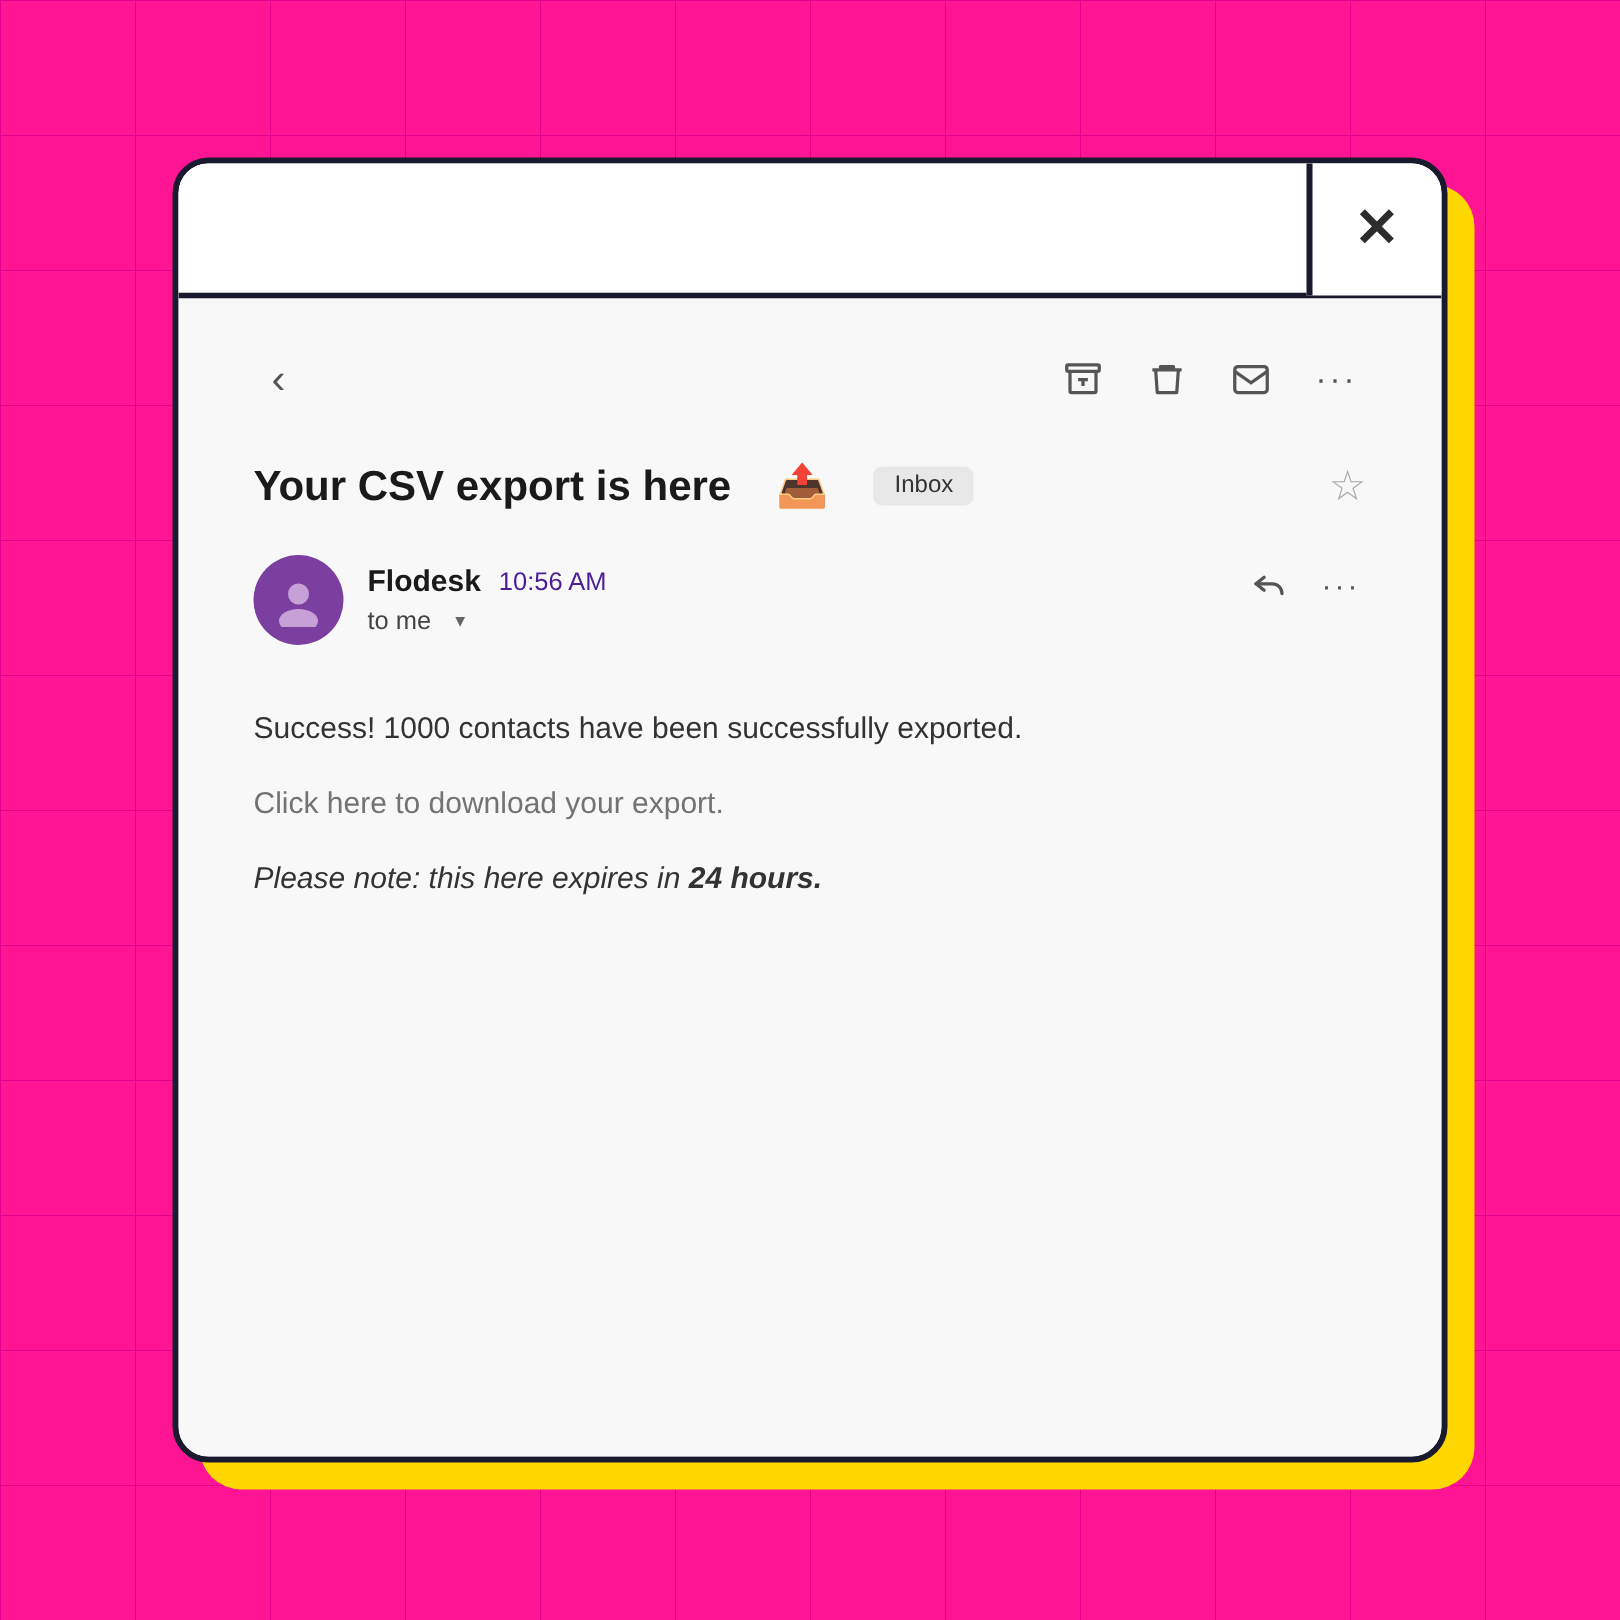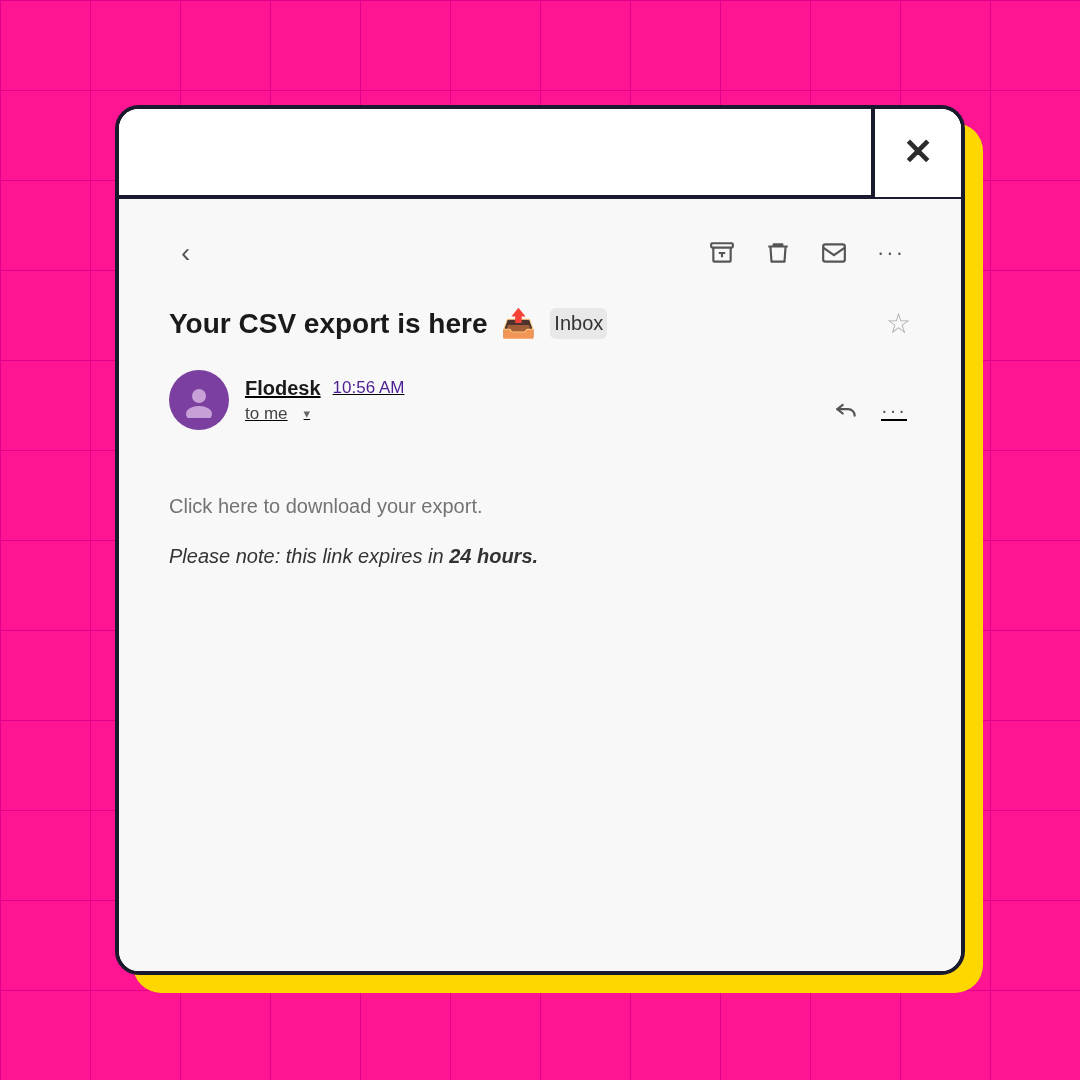--- a/index.html
+++ b/index.html
@@ -144,58 +144,57 @@
     .subject-row {
       display: flex;
       align-items: center;
       justify-content: space-between;
       margin-bottom: 30px;
     }
 
     .subject-left {
       display: flex;
       align-items: center;
-      gap: 14px;
+      gap: 30px;
       flex-wrap: wrap;
     }
 
     .subject-text {
       font-size: 28px;
       font-weight: 700;
       color: #1a1a1a;
     }
 
     .subject-emoji {
       font-size: 28px;
     }
 
     .inbox-badge {
       background: #e8e8e8;
       border-radius: 6px;
-      padding: 4px 4px;
-      font-size: 20px;
+      padding: 4px 14px;
+      font-size: 16px;
       color: #333;
       font-weight: 500;
     }
 
     .star-btn {
       background: none;
       border: none;
       cursor: pointer;
       font-size: 28px;
       color: #aaa;
     }
 
     
     .sender-row {
       display: flex;
-      align-items: flex-end;
+      align-items: flex-start;
       justify-content: space-between;
-      margin-bottom: 60px;
-      text-decoration: underline;
+      margin-bottom: 40px;
     }
 
     .sender-left {
       display: flex;
       align-items: center;
       gap: 16px;
     }
 
     .avatar {
       width: 60px;
@@ -386,23 +385,24 @@
               <path d="M4 14h10a6 6 0 016 6" stroke-linecap="round"></path>
             </svg>
           </button>
           <button class="more-btn">
             <span style="font-size:20px;letter-spacing:2px;color:#555;">···</span>
           </button>
         </div>
       </div>
 
       <div class="email-body">
+        <p>Success! 1000 contacts have been successfully exported.</p>
         <p>
           <a class="download-link">Click here to download your export.</a>
         </p>
         <p class="note-text">
-          <span>Please note: this link expires in </span><strong>24 hours.</strong>
+          <span>Please note: this here expires in </span><strong>24 hours.</strong>
         </p>
       </div>
 
     </div>
   </div>
 </div>
 
 </body></html>

